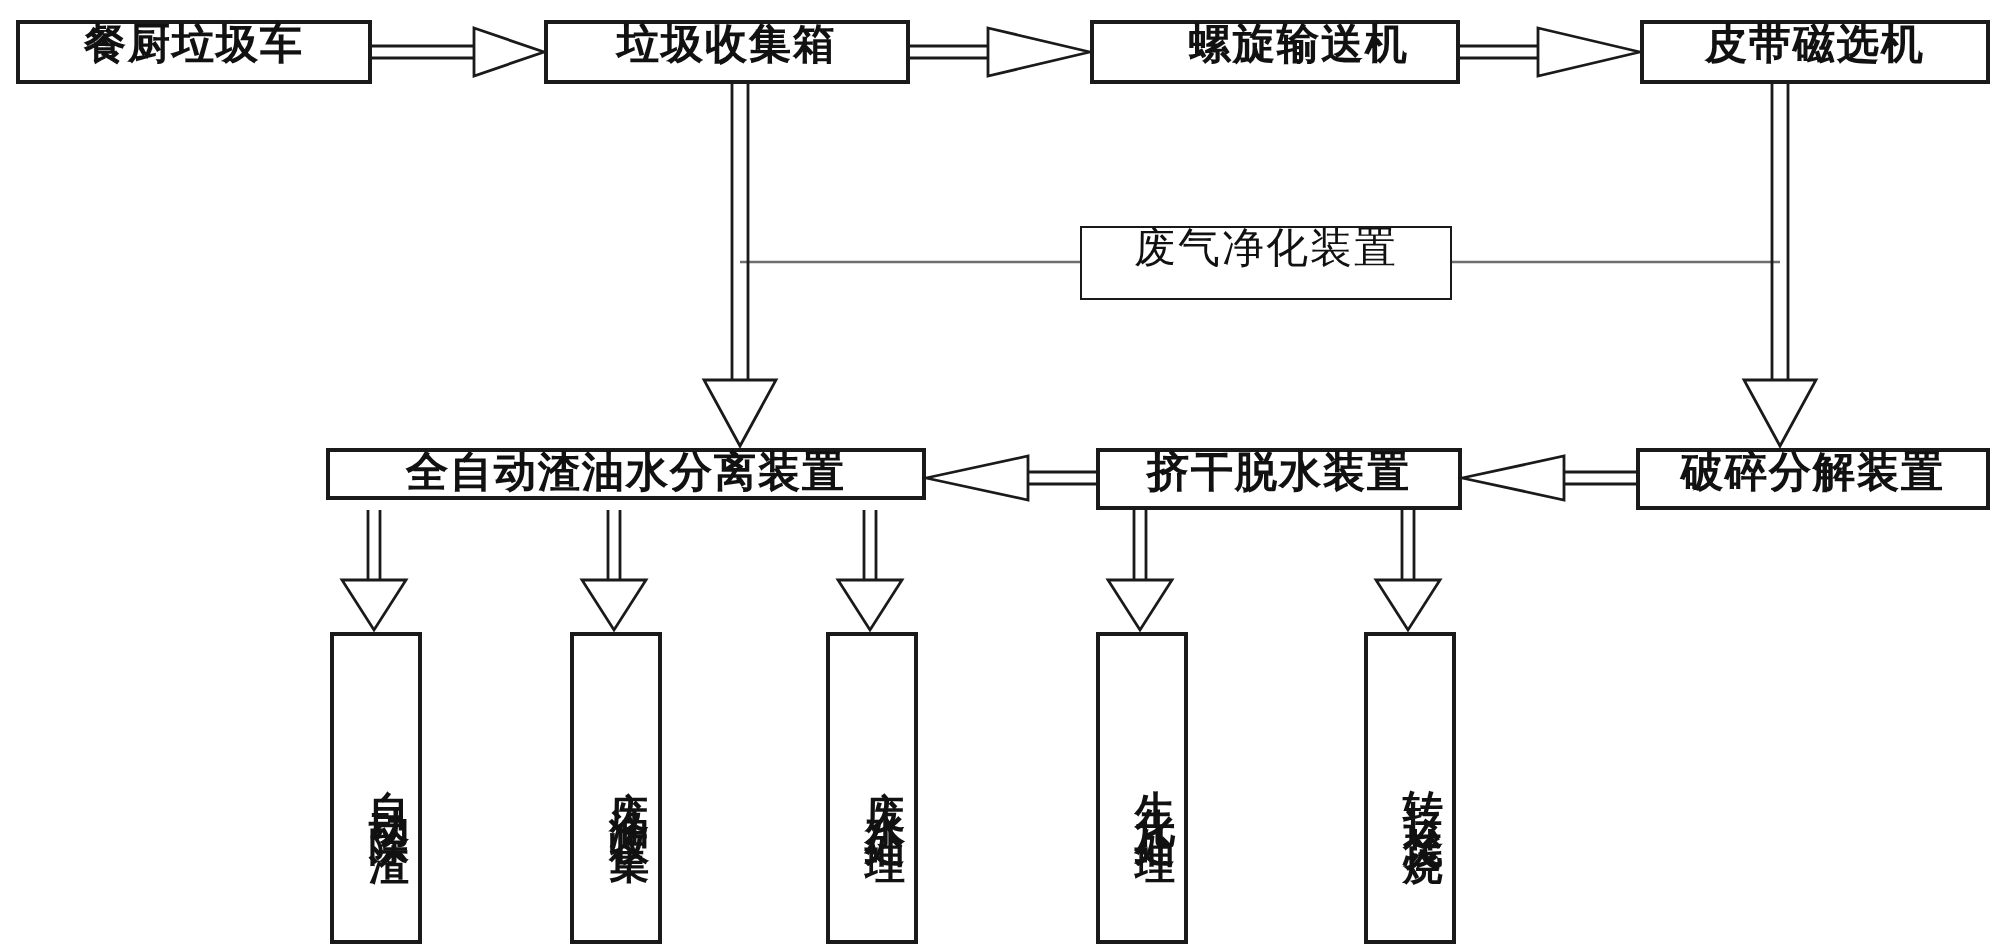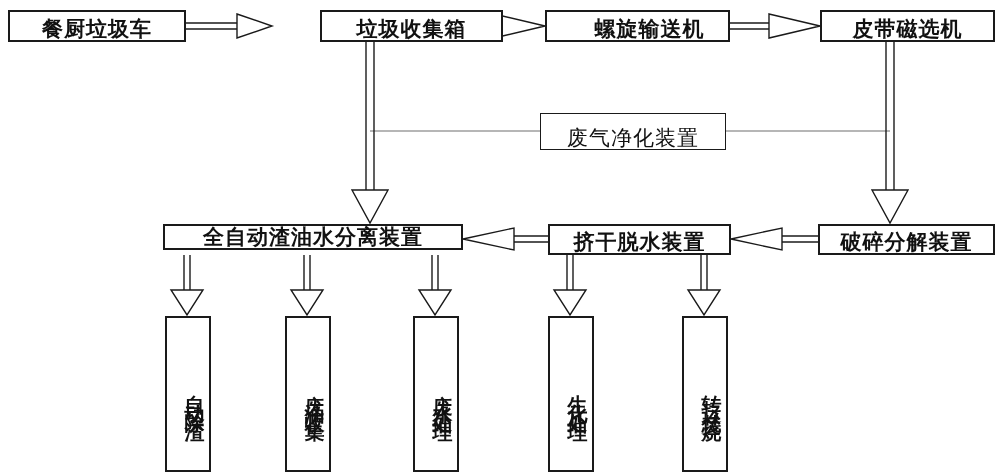--- a/index.html
+++ b/index.html
@@ -14,21 +14,21 @@
     background: #ffffff;
     font-family: "DejaVu Sans", "Liberation Sans", sans-serif;
     overflow: hidden;
   }
   .node {
     position: absolute;
     box-sizing: border-box;
     border: 2px solid #1a1a1a;
     background: #ffffff;
     display: flex;
-    align-items: flex-end;
+    align-items: flex-start;
     justify-content: center;
     color: #111111;
     letter-spacing: 1px;
   }
   .node.horiz {
     font-size: 21px;
     line-height: 1;
     white-space: nowrap;
     font-weight: 600;
   }
@@ -147,21 +147,21 @@
     <g>
       <line class="shaft" x1="701" y1="255" x2="701" y2="290"></line>
       <line class="shaft" x1="707" y1="255" x2="707" y2="290"></line>
       <polygon class="head" points="688,290 720,290 704,315"></polygon>
     </g>
   </svg>
 
   <div class="node horiz" style="left:8px;top:10px;width:178px;height:32px;">
     <span>餐厨垃圾车</span>
   </div>
-  <div class="node horiz" style="left:272px;top:10px;width:183px;height:32px;margin-left:48px;">
+  <div class="node horiz" style="left:272px;top:10px;width:183px;height:32px;">
     <span>垃圾收集箱</span>
   </div>
   <div class="node horiz" style="left:545px;top:10px;width:185px;height:32px;padding-left:24px;">
     <span>螺旋输送机</span>
   </div>
   <div class="node horiz thin" style="left:540px;top:113px;width:186px;height:37px;">
     <span>废气净化装置</span>
   </div>
 
   <div class="node horiz" style="left:820px;top:10px;width:175px;height:32px;">

